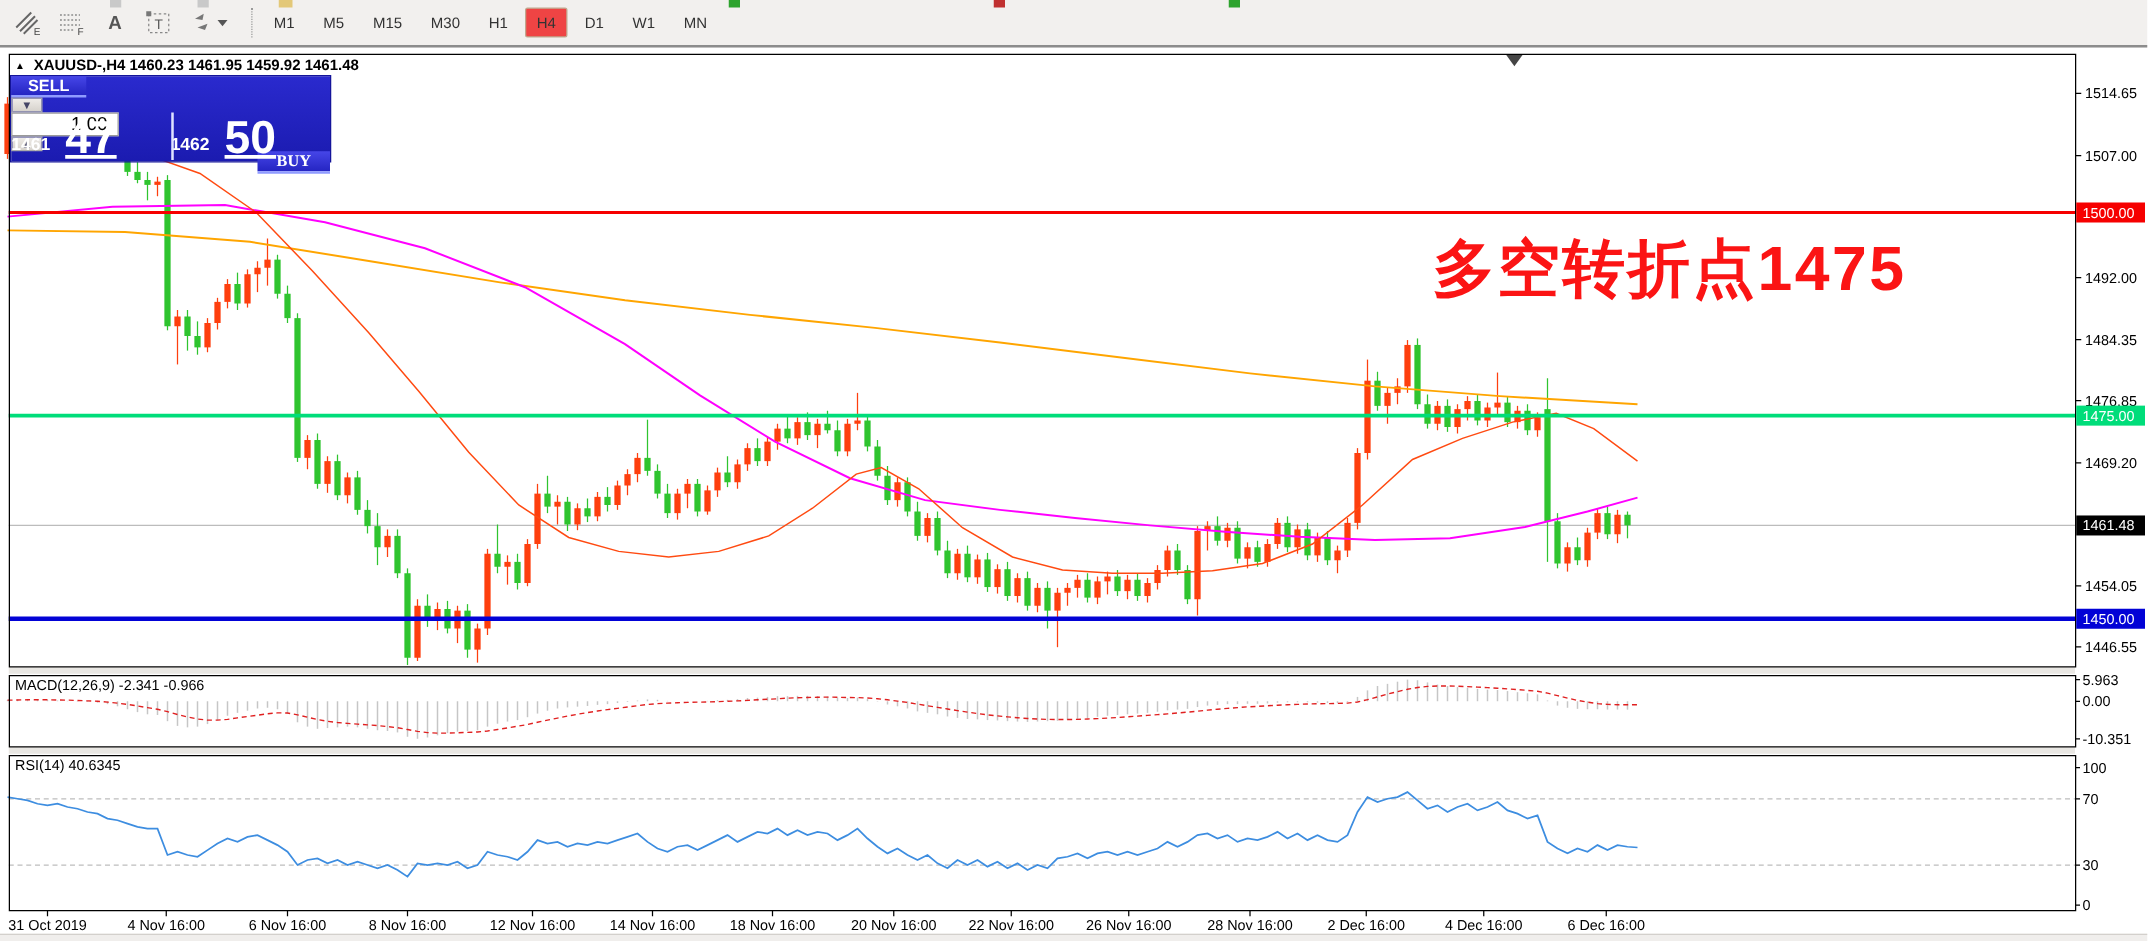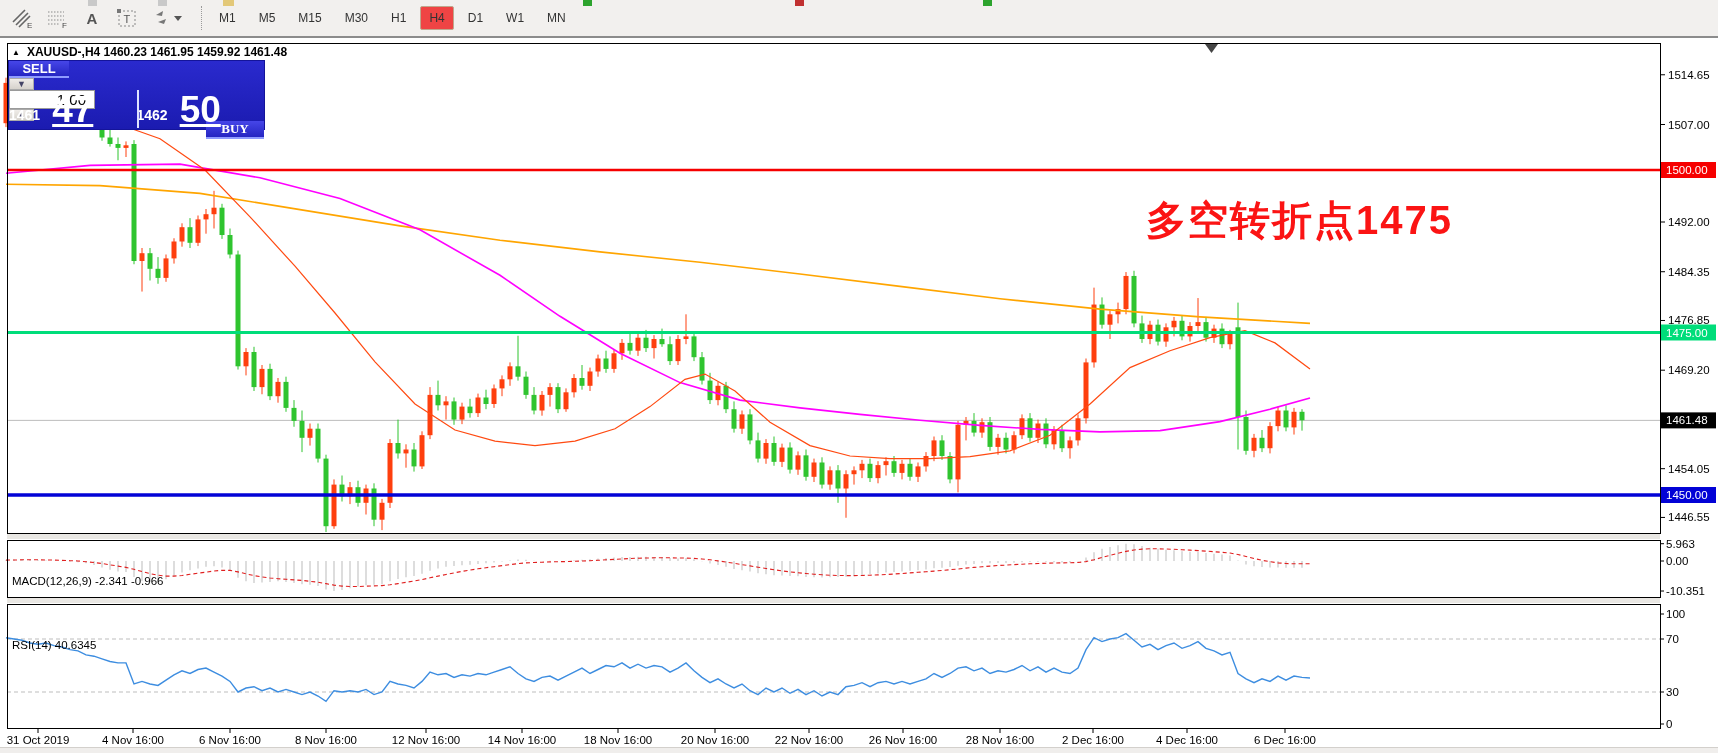--- a/index.html
+++ b/index.html
@@ -41,25 +41,25 @@
   #volume-input { width:86px; height:25px; border:1px solid #9a9a9a; font-size:15px;
                   text-align:right; padding-right:8px; font-family:"Liberation Sans",sans-serif; }
   #tp-row2 { position:absolute; left:0; top:26px; width:100%; height:44px; display:flex; color:#fff; }
   .tp-half { width:50%; display:flex; align-items:flex-end; justify-content:flex-start;
              padding-bottom:3px; cursor:pointer;gap:12px; }
   .tp-half .small { font-size:14px; font-weight:bold; margin-bottom:5px; }
   .tp-half .big { font-size:37px; font-weight:bold; line-height:1;text-decoration:underline; }
   #tp-div { position:absolute; left:50%; top:29px; width:2px; height:38px; background:#dfe3ff; }
 
   
-  #annotation { position:absolute; left:1146px; top:193px; z-index:3; font-size:40px;
+  #annotation { position:absolute; left:1146px; top:182px; z-index:3; font-size:50px;
                 font-weight:bold; letter-spacing:2px; white-space:nowrap;text-align:center; }
 
   
-  .ind-label { position:absolute; left:12px; z-index:3; font-size:11.5px; color:#000;margin-top:32px; }
+  .ind-label { position:absolute; left:12px; z-index:3; font-size:11.5px; color:#000; }
 
   
   #status-bar { position:absolute; left:0; top:747px; width:1718px; height:6px;
                 background:#f0eeec; border-top:1px solid #d3d0cc; z-index:3; }
 </style>
 </head>
 <body>
 
 <div id="stage">
 

